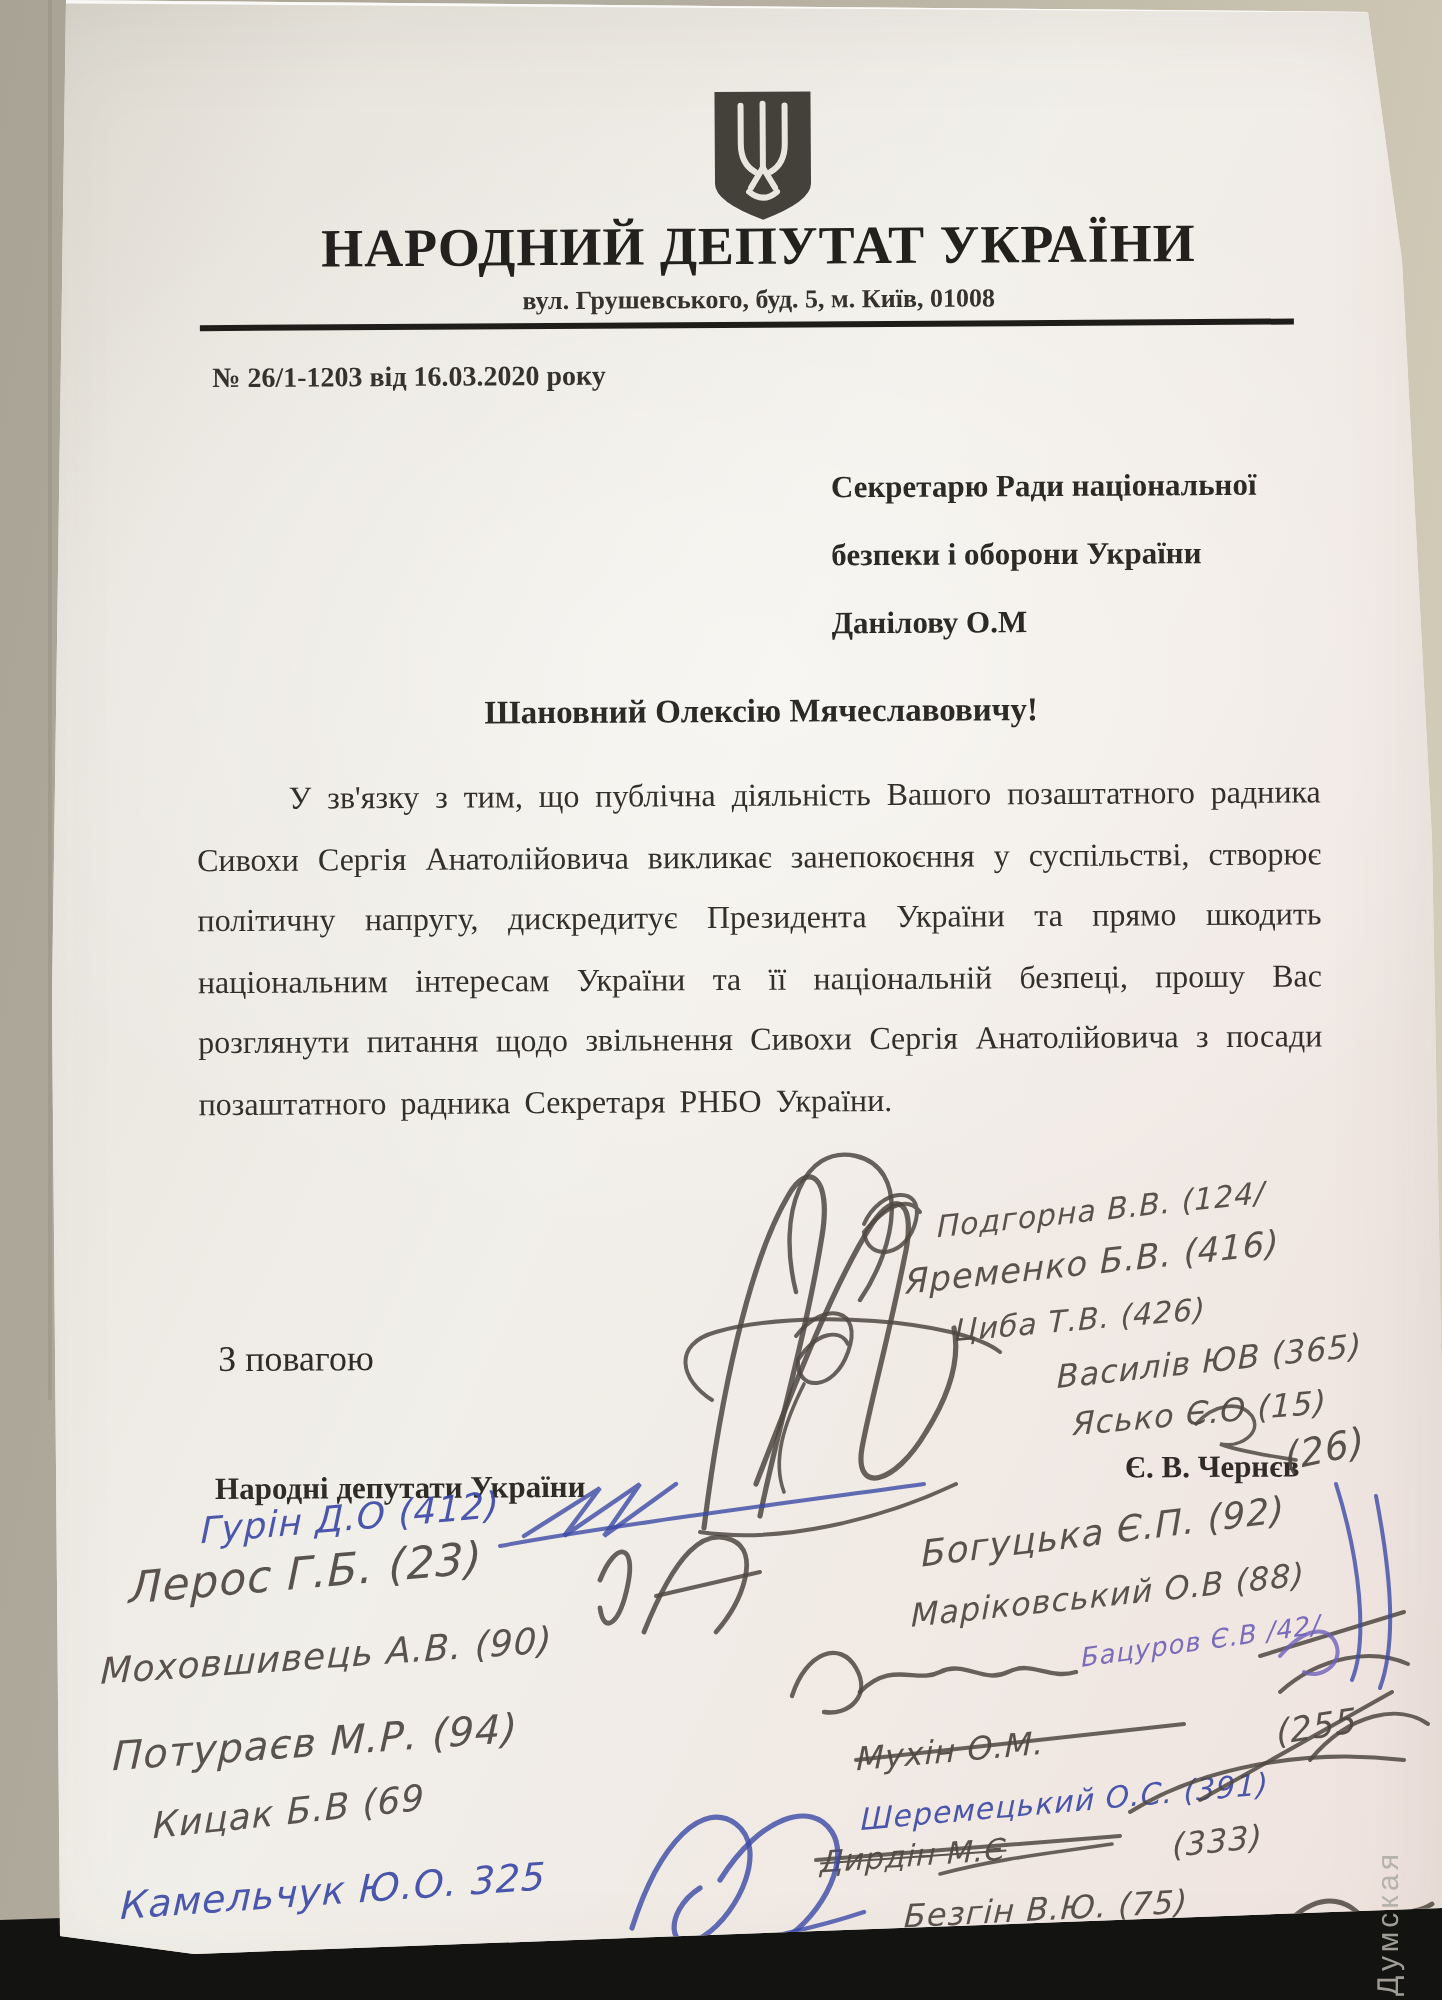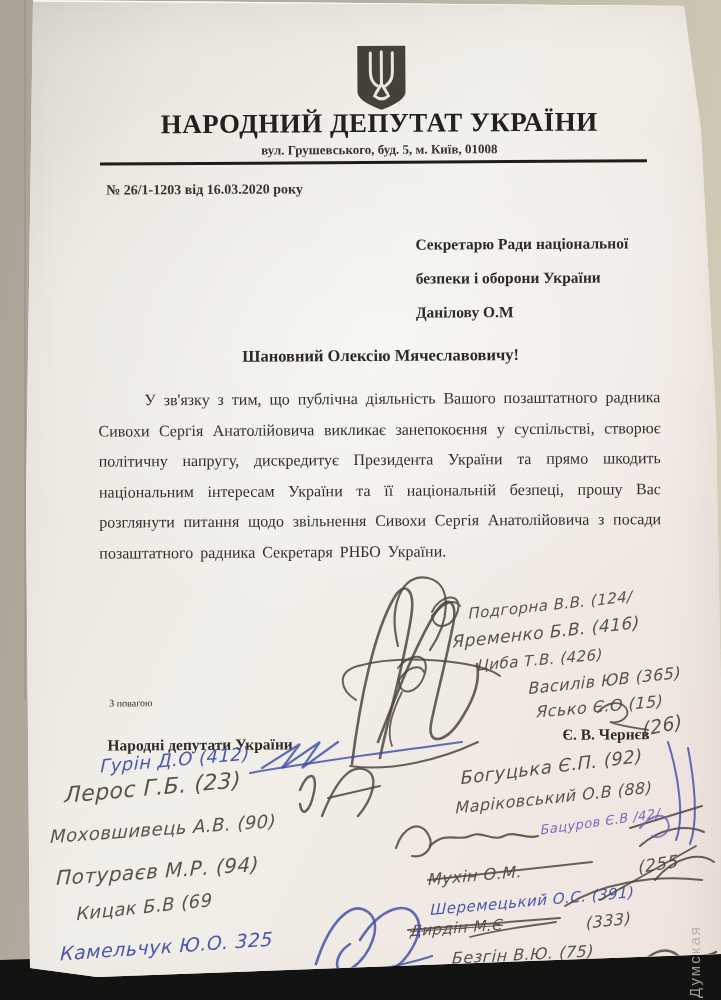--- a/index.html
+++ b/index.html
@@ -30,21 +30,21 @@
   .address{position:absolute;left:99px;top:142px;width:565px;text-align:center;
     font-size:13px;font-weight:bold;color:#35322d;}
   .rule{position:absolute;left:102px;top:161px;width:547px;height:3px;background:#1f1d1a;}
   .refnum{position:absolute;left:108px;top:181px;font-size:14px;font-weight:600;color:#35322d;}
   .addressee{position:absolute;left:417px;top:228px;font-size:15.5px;font-weight:bold;line-height:34px;color:#2c2a26;}
   .salutation{position:absolute;left:99px;top:346px;width:565px;text-align:center;
     font-size:16.5px;font-weight:bold;color:#2c2a26;}
   .bodytext{position:absolute;left:99px;top:384px;width:562px;
     font-size:16px;line-height:30.5px;text-align:justify;text-indent:46px;
     word-spacing:3px;color:#33302b;}
-  .regards{position:absolute;left:108px;top:696px;font-size:10px;}
+  .regards{position:absolute;left:108px;top:668px;font-size:18px;}
   .deputies{position:absolute;left:106px;top:735px;font-size:15.5px;font-weight:bold;}
   .printed-name{position:absolute;left:561px;top:727px;font-size:15.5px;font-weight:bold;}
   .hand{position:absolute;font-family:"DejaVu Sans",sans-serif;font-style:italic;
     white-space:nowrap;opacity:.92;}
   .ink-dark{color:#4c463f;}
   .ink-blue{color:#3c4aa6;}
   .ink-violet{color:#6f62b8;}
   .strike{text-decoration:line-through;}
   .flourishes{position:absolute;inset:0;pointer-events:none;}
   .fl-dark{stroke:#4e4841;fill:none;stroke-linecap:round;opacity:.85;}

